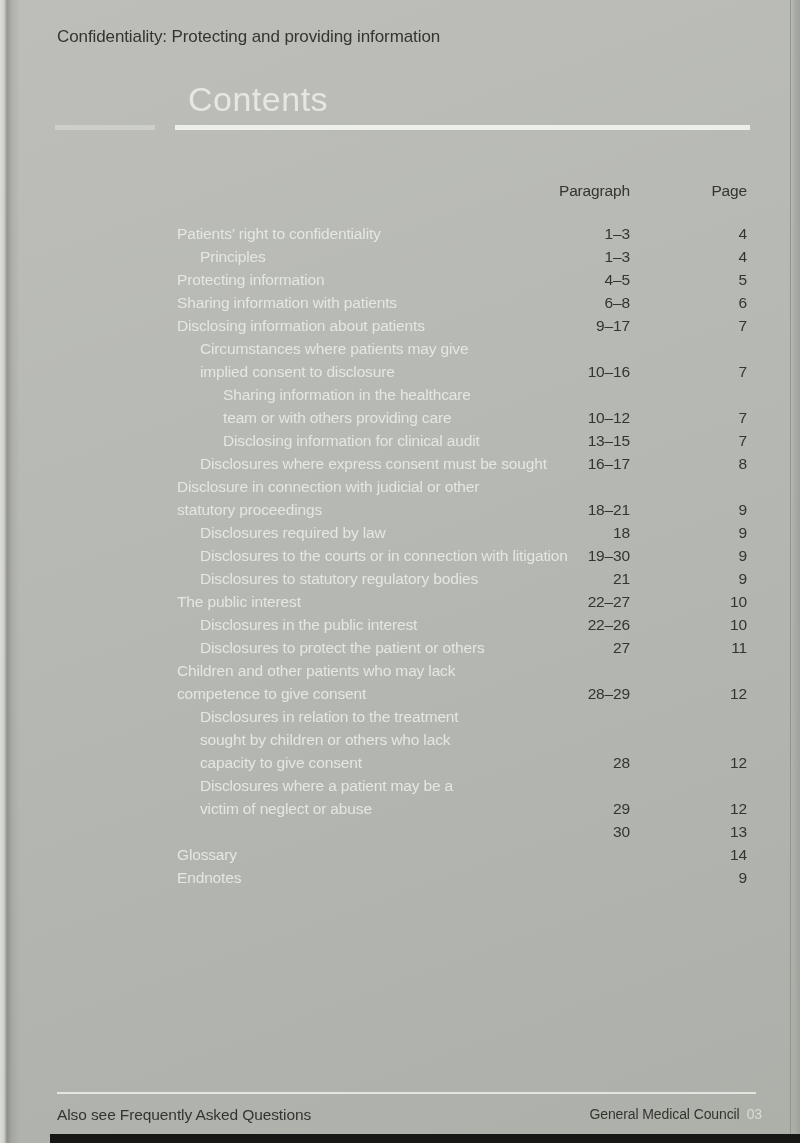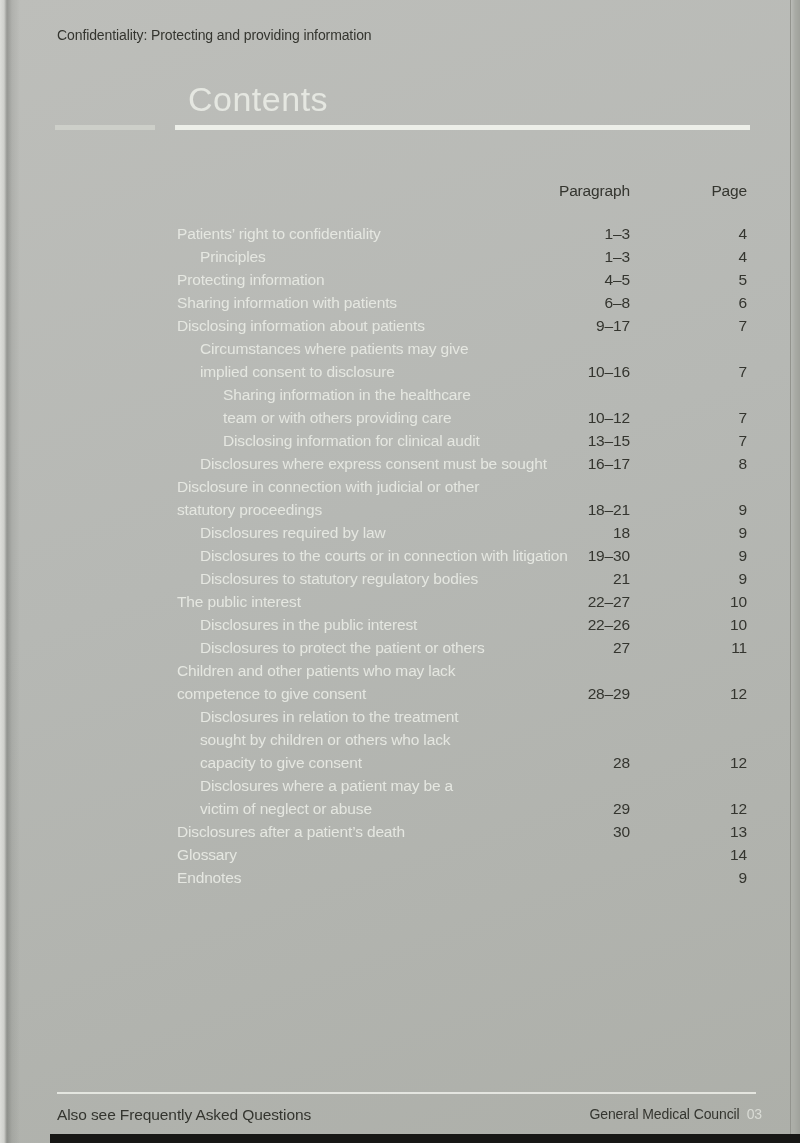--- a/index.html
+++ b/index.html
@@ -21,21 +21,21 @@
     position:absolute;right:0;top:0;bottom:0;width:9px;
     border-left:1px solid rgba(100,102,96,.22);
     background:linear-gradient(270deg,#9fa19b 0px,#a9aba5 5px,rgba(168,170,164,0) 9px);
   }
   .bottom-band{
     position:absolute;left:50px;right:0;bottom:0;height:9px;
     background:var(--bottom_band);
   }
   .running-head{
     position:absolute;left:57px;top:27px;
-    font-size:14px;color:var(--ink_dark);letter-spacing:-.1px;
+    font-size:17px;color:var(--ink_dark);letter-spacing:-.1px;
   }
   .contents{
     position:absolute;left:176px;top:68px;margin:12px;
     font-size:34px;font-weight:400;letter-spacing:.5px;
     color:var(--ink_light);
   }
   .rule{position:absolute;top:125px;height:5px;}
   .rule-short{left:55px;width:100px;background:var(--rule_dim);}
   .rule-long{left:175px;width:575px;background:var(--rule_bright);}
 
@@ -146,21 +146,21 @@
         <div class="entry">
           <div class="row"><span class="title ind1">Disclosures in relation to the treatment</span></div>
           <div class="row"><span class="title ind1">sought by children or others who lack</span></div>
           <div class="row"><span class="title ind1">capacity to give consent</span><span class="para">28</span><span class="pg">12</span></div>
         </div>
         <div class="entry">
           <div class="row"><span class="title ind1">Disclosures where a patient may be a</span></div>
           <div class="row"><span class="title ind1">victim of neglect or abuse</span><span class="para">29</span><span class="pg">12</span></div>
         </div>
         <div class="entry gap">
-          <div class="row"><span class="title ind0">Disclosures after a patient’s death</span><span class="para">30</span><span class="pg">13</span></div>
+          <div class="row"><span class="para">30</span><span class="pg">13</span></div>
         </div>
         <div class="entry gap">
           <div class="row"><span class="title ind0">Glossary</span><span class="para"></span><span class="pg">14</span></div>
         </div>
         <div class="entry gap">
           <div class="row"><span class="title ind0">Endnotes</span><span class="para"></span><span class="pg">9</span></div>
         </div>
       </div>
   </div>
 

